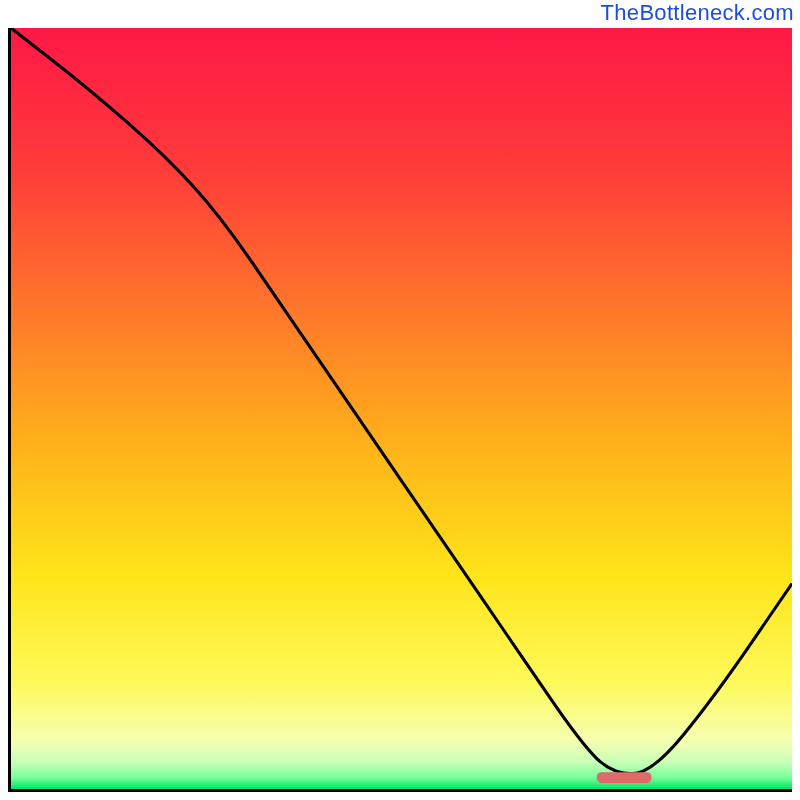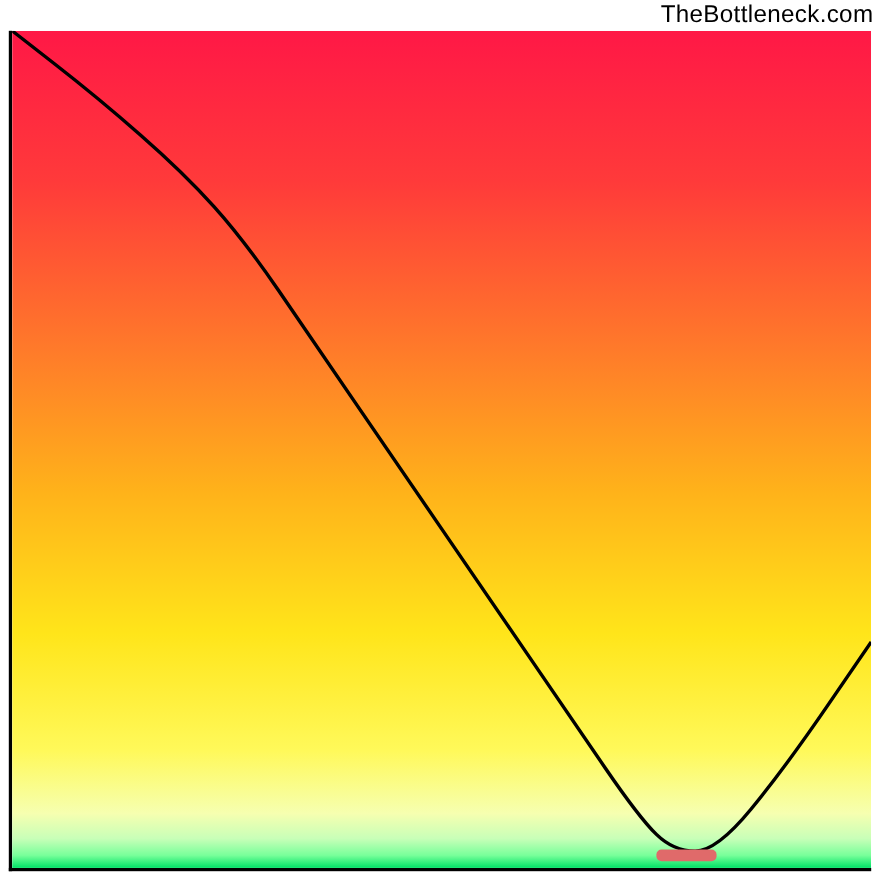--- a/index.html
+++ b/index.html
@@ -13,21 +13,21 @@
   }
   .frame {
     position: relative;
     width: 800px;
     height: 800px;
   }
   .watermark {
     position: absolute;
     top: 0;
     right: 6px;
-    color: #000000;
+    color: #1d4ed8;
     font-size: 22px;
     font-weight: 500;
     letter-spacing: 0.3px;
     user-select: none;
   }
   .chart-area {
     position: absolute;
     left: 8px;
     top: 28px;
     right: 8px;

